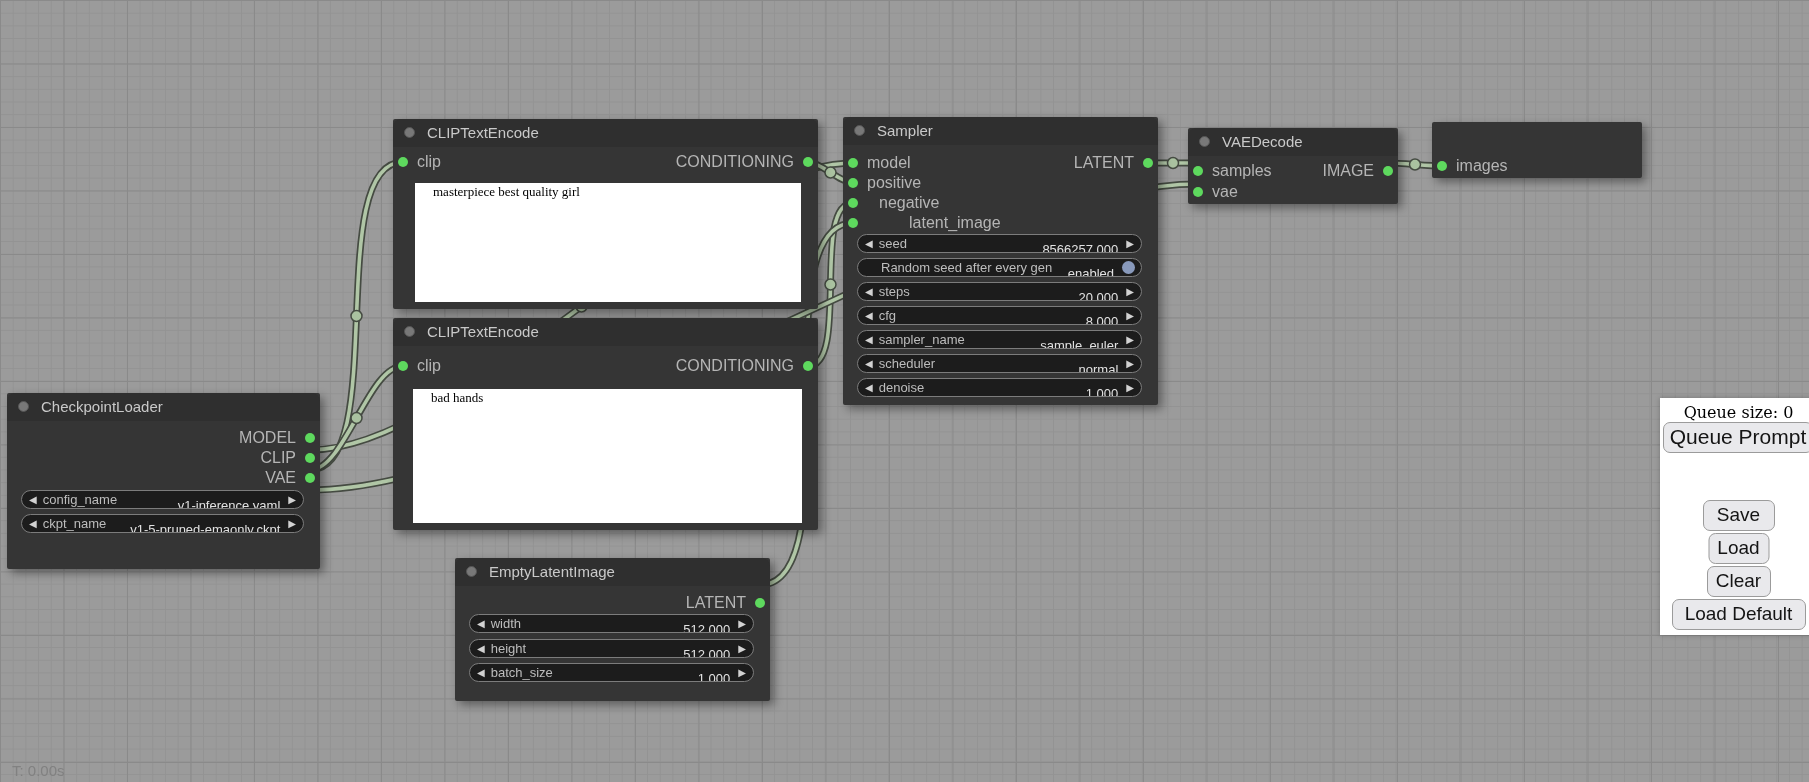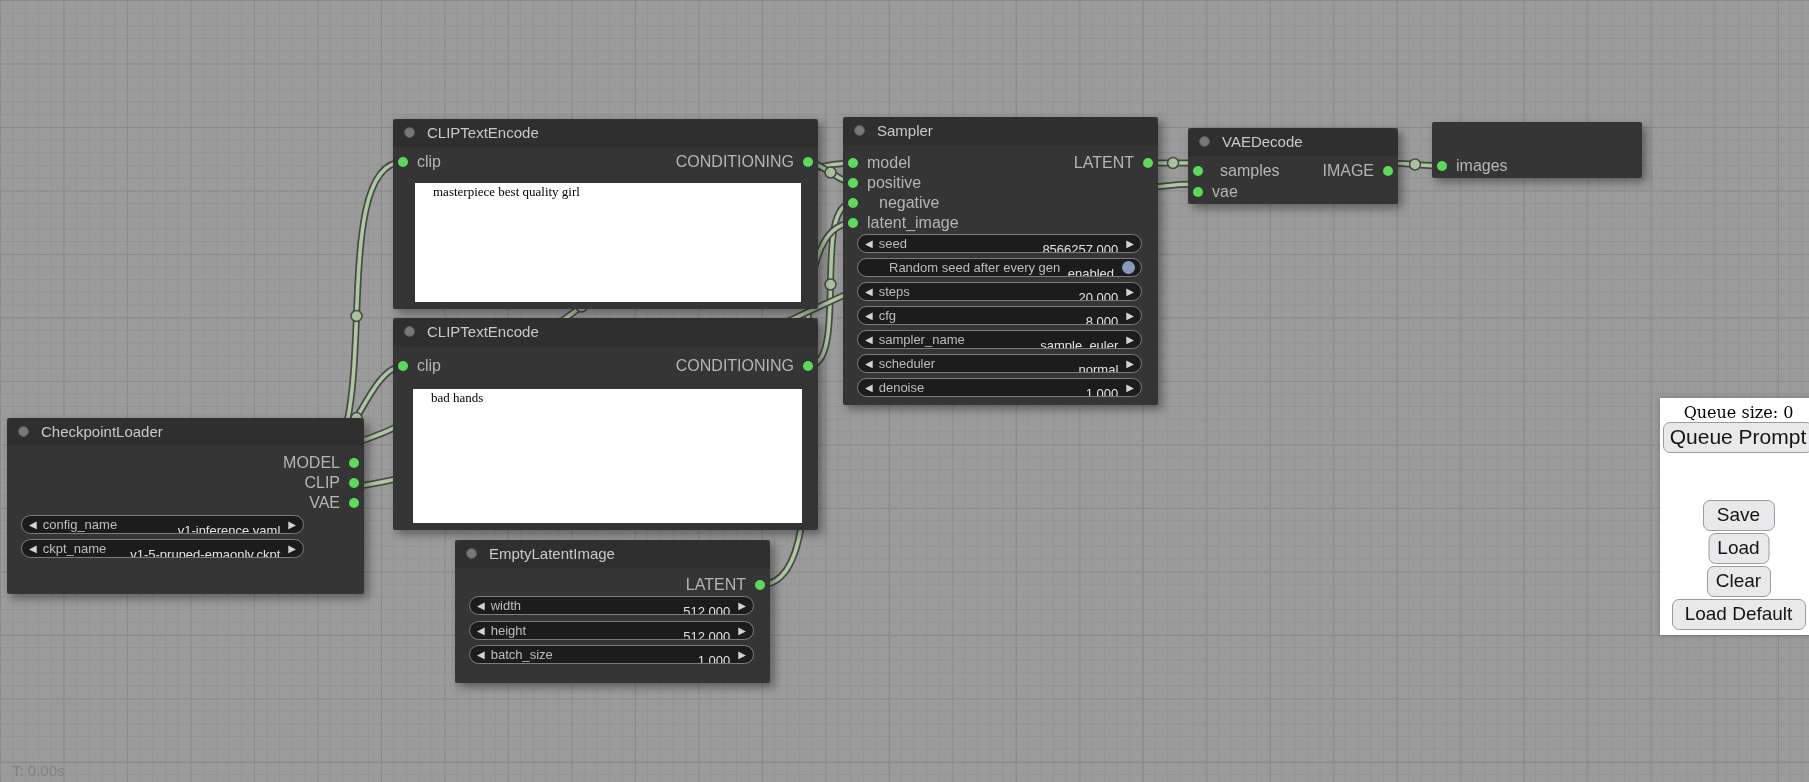--- a/index.html
+++ b/index.html
@@ -36,21 +36,21 @@
   .slot .sdot{width:10px;height:10px;border-radius:50%;background:#5ed95e;flex:0 0 auto;}
   .slot.in .sdot{margin-right:9px;}
   .slot.out .sdot{margin-left:9px;}
   .widget{
     position:absolute;height:19px;background:#1c1c1c;border:1px solid #7c7c7c;
     border-radius:10px;box-sizing:border-box;display:flex;align-items:center;
     font-size:13px;color:#bdbdbd;padding:0 7px;white-space:nowrap;overflow:hidden;
   }
   .widget .arrow{font-size:10px;color:#d2d2d2;line-height:1;flex:0 0 auto;}
   .widget .wlabel{margin-left:6px;}
-  .widget.toggle .wlabel{margin-left:24px;}
+  .widget.toggle .wlabel{margin-left:16px;}
   .widget .wvalue{margin-left:auto;margin-right:8px;color:#e2e2e2;margin-top:12px;}
   .widget .tdot{width:13px;height:13px;border-radius:50%;background:#8899bb;
     flex:0 0 auto;margin-right:-1px;}
   .node textarea{
     position:absolute;background:#ffffff;border:none;resize:none;outline:none;
     font-family:"Liberation Serif",serif;font-size:13px;color:#000;
     padding:1px 18px;box-sizing:border-box;
   }
   #menu{
     position:absolute;left:1660px;top:398px;width:157px;height:237px;
@@ -124,21 +124,21 @@
       <div class="slot in" style="top: 39px;">
         <span class="sdot"></span>
         <span>clip</span>
       </div>
       <div class="slot out" style="top: 39px;">
         <span class="sdot"></span>
         <span>CONDITIONING</span>
       </div>
       <textarea style="left: 20px; top: 71px; width: 389px; height: 134px;">bad hands</textarea>
     </div>
-    <div class="node" style="left: 7px; top: 418px; width: 313px; height: 176px; padding-left: 44px;">
+    <div class="node" style="left: 7px; top: 393px; width: 313px; height: 176px;">
       <div class="node-title"><span class="title-dot"></span><span>CheckpointLoader</span></div>
       <div class="slot out" style="top: 36px;">
         <span class="sdot"></span>
         <span>MODEL</span>
       </div>
       <div class="slot out" style="top: 56px;">
         <span class="sdot"></span>
         <span>CLIP</span>
       </div>
       <div class="slot out" style="top: 76px;">
@@ -151,21 +151,21 @@
         <span class="wvalue">v1-inference.yaml</span>
         <span class="arrow">▶</span>
       </div>
       <div class="widget combo" style="left: 14px; width: 283px; top: 121px;">
         <span class="arrow">◀</span>
         <span class="wlabel">ckpt_name</span>
         <span class="wvalue">v1-5-pruned-emaonly.ckpt</span>
         <span class="arrow">▶</span>
       </div>
     </div>
-    <div class="node" style="left: 455px; top: 540px; width: 315px; height: 143px;">
+    <div class="node" style="left: 455px; top: 558px; width: 315px; height: 143px;">
       <div class="node-title"><span class="title-dot"></span><span>EmptyLatentImage</span></div>
       <div class="slot out" style="top: 36px;">
         <span class="sdot"></span>
         <span>LATENT</span>
       </div>
       <div class="widget number" style="left: 14px; width: 285px; top: 56px;">
         <span class="arrow">◀</span>
         <span class="wlabel">width</span>
         <span class="wvalue">512.000</span>
         <span class="arrow">▶</span>
@@ -190,21 +190,21 @@
         <span>model</span>
       </div>
       <div class="slot in" style="top: 57px;">
         <span class="sdot"></span>
         <span>positive</span>
       </div>
       <div class="slot in" style="top: 77px; gap: 12px;">
         <span class="sdot"></span>
         <span>negative</span>
       </div>
-      <div class="slot in" style="top: 97px;">
+      <div class="slot in" style="top: 97px; gap: 42px;">
         <span class="sdot"></span>
         <span>latent_image</span>
       </div>
       <div class="slot out" style="top: 37px;">
         <span class="sdot"></span>
         <span>LATENT</span>
       </div>
       <div class="widget number" style="left: 14px; width: 285px; top: 117px;">
         <span class="arrow">◀</span>
         <span class="wlabel">seed</span>
@@ -242,21 +242,21 @@
       </div>
       <div class="widget number" style="left: 14px; width: 285px; top: 261px;">
         <span class="arrow">◀</span>
         <span class="wlabel">denoise</span>
         <span class="wvalue">1.000</span>
         <span class="arrow">▶</span>
       </div>
     </div>
     <div class="node" style="left: 1188px; top: 128px; width: 210px; height: 76px;">
       <div class="node-title"><span class="title-dot"></span><span>VAEDecode</span></div>
-      <div class="slot in" style="top: 34px; gap: 8px;">
+      <div class="slot in" style="top: 34px;">
         <span class="sdot"></span>
         <span>samples</span>
       </div>
       <div class="slot in" style="top: 55px;">
         <span class="sdot"></span>
         <span>vae</span>
       </div>
       <div class="slot out" style="top: 34px;">
         <span class="sdot"></span>
         <span>IMAGE</span>

